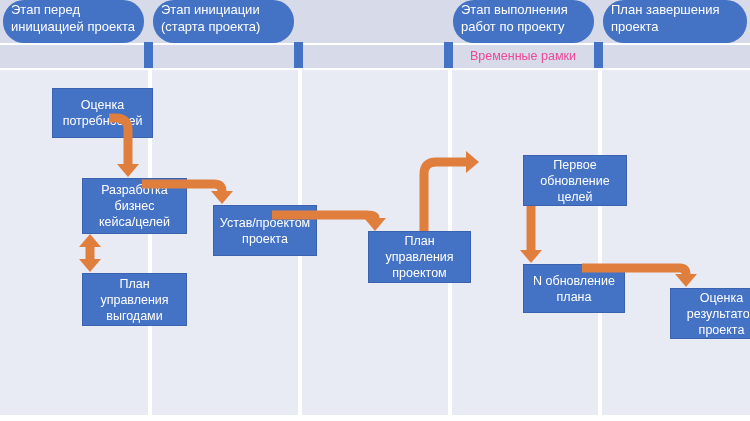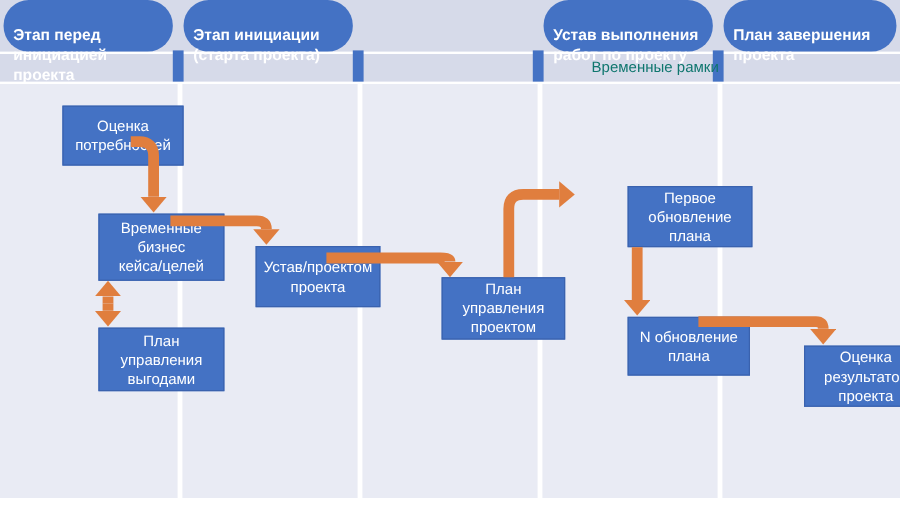--- a/index.html
+++ b/index.html
@@ -6,29 +6,29 @@
   #canvas{
     position:relative;width:750px;height:421px;overflow:hidden;
     background:#ffffff;font-family:"Liberation Sans","DejaVu Sans",sans-serif;
   }
   
   .top-strip{position:absolute;left:0;top:0;width:750px;height:68px;background:#D6DAE9;}
   .hdr-underline{position:absolute;left:0;top:43px;width:750px;height:2px;background:#ffffff;}
   
   .hdr{
     position:absolute;top:0;height:43px;width:141px;background:#4472C4;
-    color:#ffffff;font-size:13px;font-weight:700;line-height:17px;
-    padding:20px 4px 0 8px;box-sizing:border-box;white-space:pre-line;border-radius:21px;
+    color:#ffffff;font-size:13px;font-weight:400;line-height:17px;
+    padding:1px 4px 0 8px;box-sizing:border-box;white-space:pre-line;border-radius:21px;
   }
   
   .sep{position:absolute;top:42px;width:9px;height:26px;background:#4472C4;}
   
   .band-label{
     position:absolute;top:45px;height:35px;width:140px;left:453px;
-    color:#0f766e;font-size:12.5px;line-height:23px;text-align:center;margin-left:23px;
+    color:#ec4899;font-size:12.5px;line-height:23px;text-align:center;
   }
   
   .col{position:absolute;top:70px;height:345px;background:#E9EBF4;}
   
   .node{
     position:absolute;background:#4472C4;border:1px solid #3A62AE;box-sizing:border-box;
     color:#ffffff;font-size:12.5px;line-height:16px;text-align:center;
     display:flex;align-items:center;justify-content:center;white-space:pre-line;margin-left:44px;
   }
   
@@ -40,54 +40,54 @@
 
 <div id="canvas">
 
   <div class="top-strip"></div>
   <div class="hdr-underline"></div>
 
   <div class="hdr" style="left:3px">Этап перед
 инициацией проекта</div>
   <div class="hdr" style="left:153px">Этап инициации
 (старта проекта)</div>
-  <div class="hdr" style="left:453px">Устав выполнения
+  <div class="hdr" style="left:453px">Этап выполнения
 работ по проекту</div>
   <div class="hdr" style="left:603px;width:144px">План завершения
 проекта</div>
 
   <div class="sep" style="left:144px"></div>
   <div class="sep" style="left:294px"></div>
   <div class="sep" style="left:444px"></div>
   <div class="sep" style="left:594px"></div>
 
   <div class="band-label">Временные рамки</div>
 
   <div class="col" style="left:0;width:148px"></div>
   <div class="col" style="left:152px;width:146px"></div>
   <div class="col" style="left:302px;width:146px"></div>
   <div class="col" style="left:452px;width:146px"></div>
   <div class="col" style="left:602px;width:148px"></div>
 
   <div class="node" style="left:8px;top:88px;width:101px;height:50px">Оценка
 потребностей</div>
-  <div class="node" style="left:38px;top:178px;width:105px;height:56px">Временные
+  <div class="node" style="left:38px;top:178px;width:105px;height:56px">Разработка
 бизнес
 кейса/целей</div>
   <div class="node" style="left:38px;top:273px;width:105px;height:53px">План
 управления
 выгодами</div>
   <div class="node" style="left:169px;top:205px;width:104px;height:51px">Устав/проектом
 проекта</div>
   <div class="node" style="left:324px;top:231px;width:103px;height:52px">План
 управления
 проектом</div>
   <div class="node" style="left:479px;top:155px;width:104px;height:51px">Первое
 обновление
-плана</div>
+целей</div>
   <div class="node" style="left:479px;top:264px;width:102px;height:49px">N обновление
 плана</div>
   <div class="node" style="left:626px;top:288px;width:103px;height:51px">Оценка
 результатов
 проекта</div>
 
   <svg class="arrows" viewBox="0 0 750 421" xmlns="http://www.w3.org/2000/svg">
     <defs>
       <marker id="ah" markerUnits="userSpaceOnUse" markerWidth="16" markerHeight="24" refX="0" refY="11" orient="auto">
         <path d="M0,0 L13,11 L0,22 Z" fill="#E07E3E"></path>

